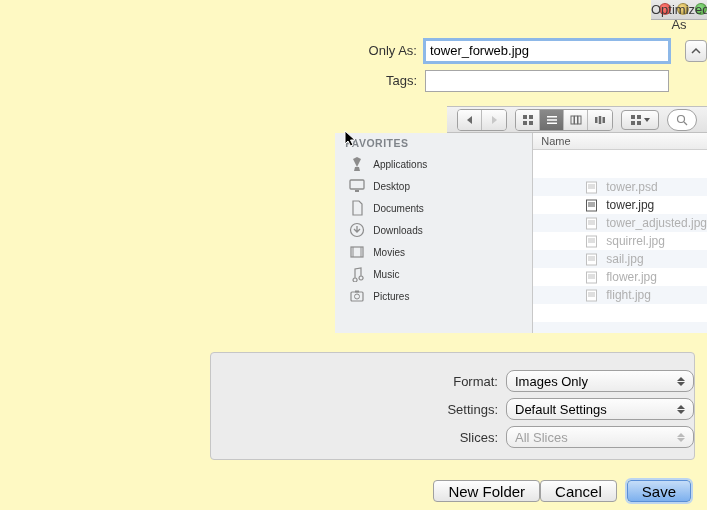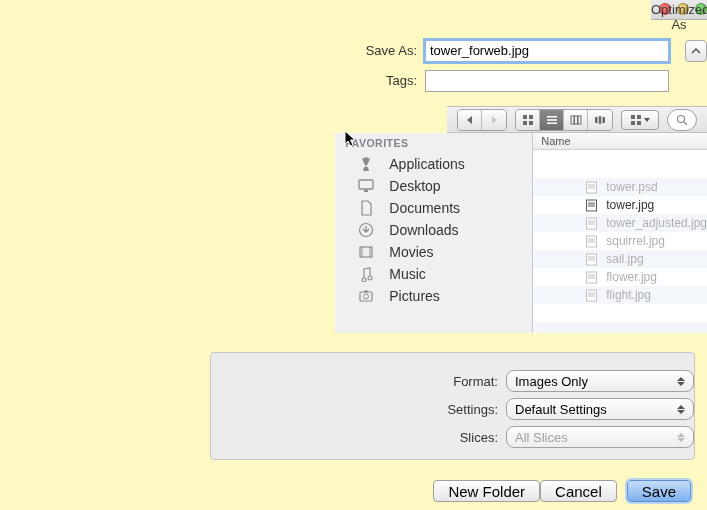--- a/index.html
+++ b/index.html
@@ -24,21 +24,21 @@
 .seg-btn:last-child { border-right: none; }
 .seg-btn.active { background: linear-gradient(#8a8a8a,#6e6e6e); }
 .iconsvg { display: block; }
 .arrange-btn { width: 38px; height: 20px; border: 1px solid #a0a0a0; border-radius: 4px; background: linear-gradient(#fdfdfd,#e4e4e4); display: flex; align-items: center; justify-content: center; gap: 2px; }
 .folder-dd { flex: 0 0 195px; height: 22px; border: 1px solid #a0a0a0; border-radius: 4px; background: linear-gradient(#fdfdfd,#ededed); display: flex; align-items: center; padding: 0 6px; position: relative; font-size: 13px; }
 .folder-dd .chev { margin-left: auto; }
 .search { flex: 1; height: 22px; border: 1px solid #a0a0a0; border-radius: 11px; background: #fff; display: flex; align-items: center; padding: 0 8px; }
 .browser { display: flex; height: 200px; }
 .sidebar { width: 198px; background: #eef0f2; border-right: 1px solid #c8c8c8; }
 .side-header { font-size: 10.5px; color: #7f848a; letter-spacing: .5px; padding: 4px 10px; font-weight: bold; }
-.side-item { display: flex; align-items: center; gap: 15px; padding: 3px 10px 3px 14px; font-size: 14px; color: #333; margin-left: 9px; }
+.side-item { display: flex; align-items: center; gap: 8px; padding: 3px 10px 3px 14px; font-size: 10px; color: #333; }
 .side-item .sicon { width: 16px; height: 16px; color: #7a7a7a; }
 .filelist { flex: 1; background: #fff; display: flex; flex-direction: column; border-right: 0; }
 .fl-header { height: 17px; background: linear-gradient(#fafafa,#ececec); border-bottom: 1px solid #d0d0d0; font-size: 11px; color: #555; padding-left: 8px; display: flex; align-items: center; }
 .fl-body { flex: 1; overflow: auto; margin-top: 28px; }
 .fl-row { display: flex; align-items: center; height: 18px; font-size: 12px; color: #b0b0b0; padding-left: 52px; gap: 8px; }
 .fl-row.active { color: #333; }
 .fl-row:nth-child(odd) { background: #f3f6fa; }
 .fl-row:nth-child(even) { background: #fff; }
 .ficon { width: 13px; height: 13px; }
 .divider { height: 1px; background: #b8b8b8; margin: 6px 4px 0 4px; }
@@ -69,21 +69,21 @@
     <div class="traffic">
       <div class="tl red"></div>
       <div class="tl yellow"></div>
       <div class="tl green"></div>
     </div>
     <div class="title">Save Optimized As</div>
   </div>
 
   <div class="top-form">
     <div class="form-row">
-      <div class="form-label">Save As:</div>
+      <div class="form-label">Only As:</div>
       <input class="text-input focused" value="tower_forweb.jpg" style="">
       <div class="collapse-btn">
         <svg class="iconsvg" width="10" height="10" viewBox="0 0 10 10">
             <path d="M1 7 L5 3 L9 7" fill="none" stroke="#555" stroke-width="1.5"></path>
           </svg>
       </div>
     </div>
     <div class="form-row">
       <div class="form-label">Tags:</div>
       <input class="text-input" value="" style="">

